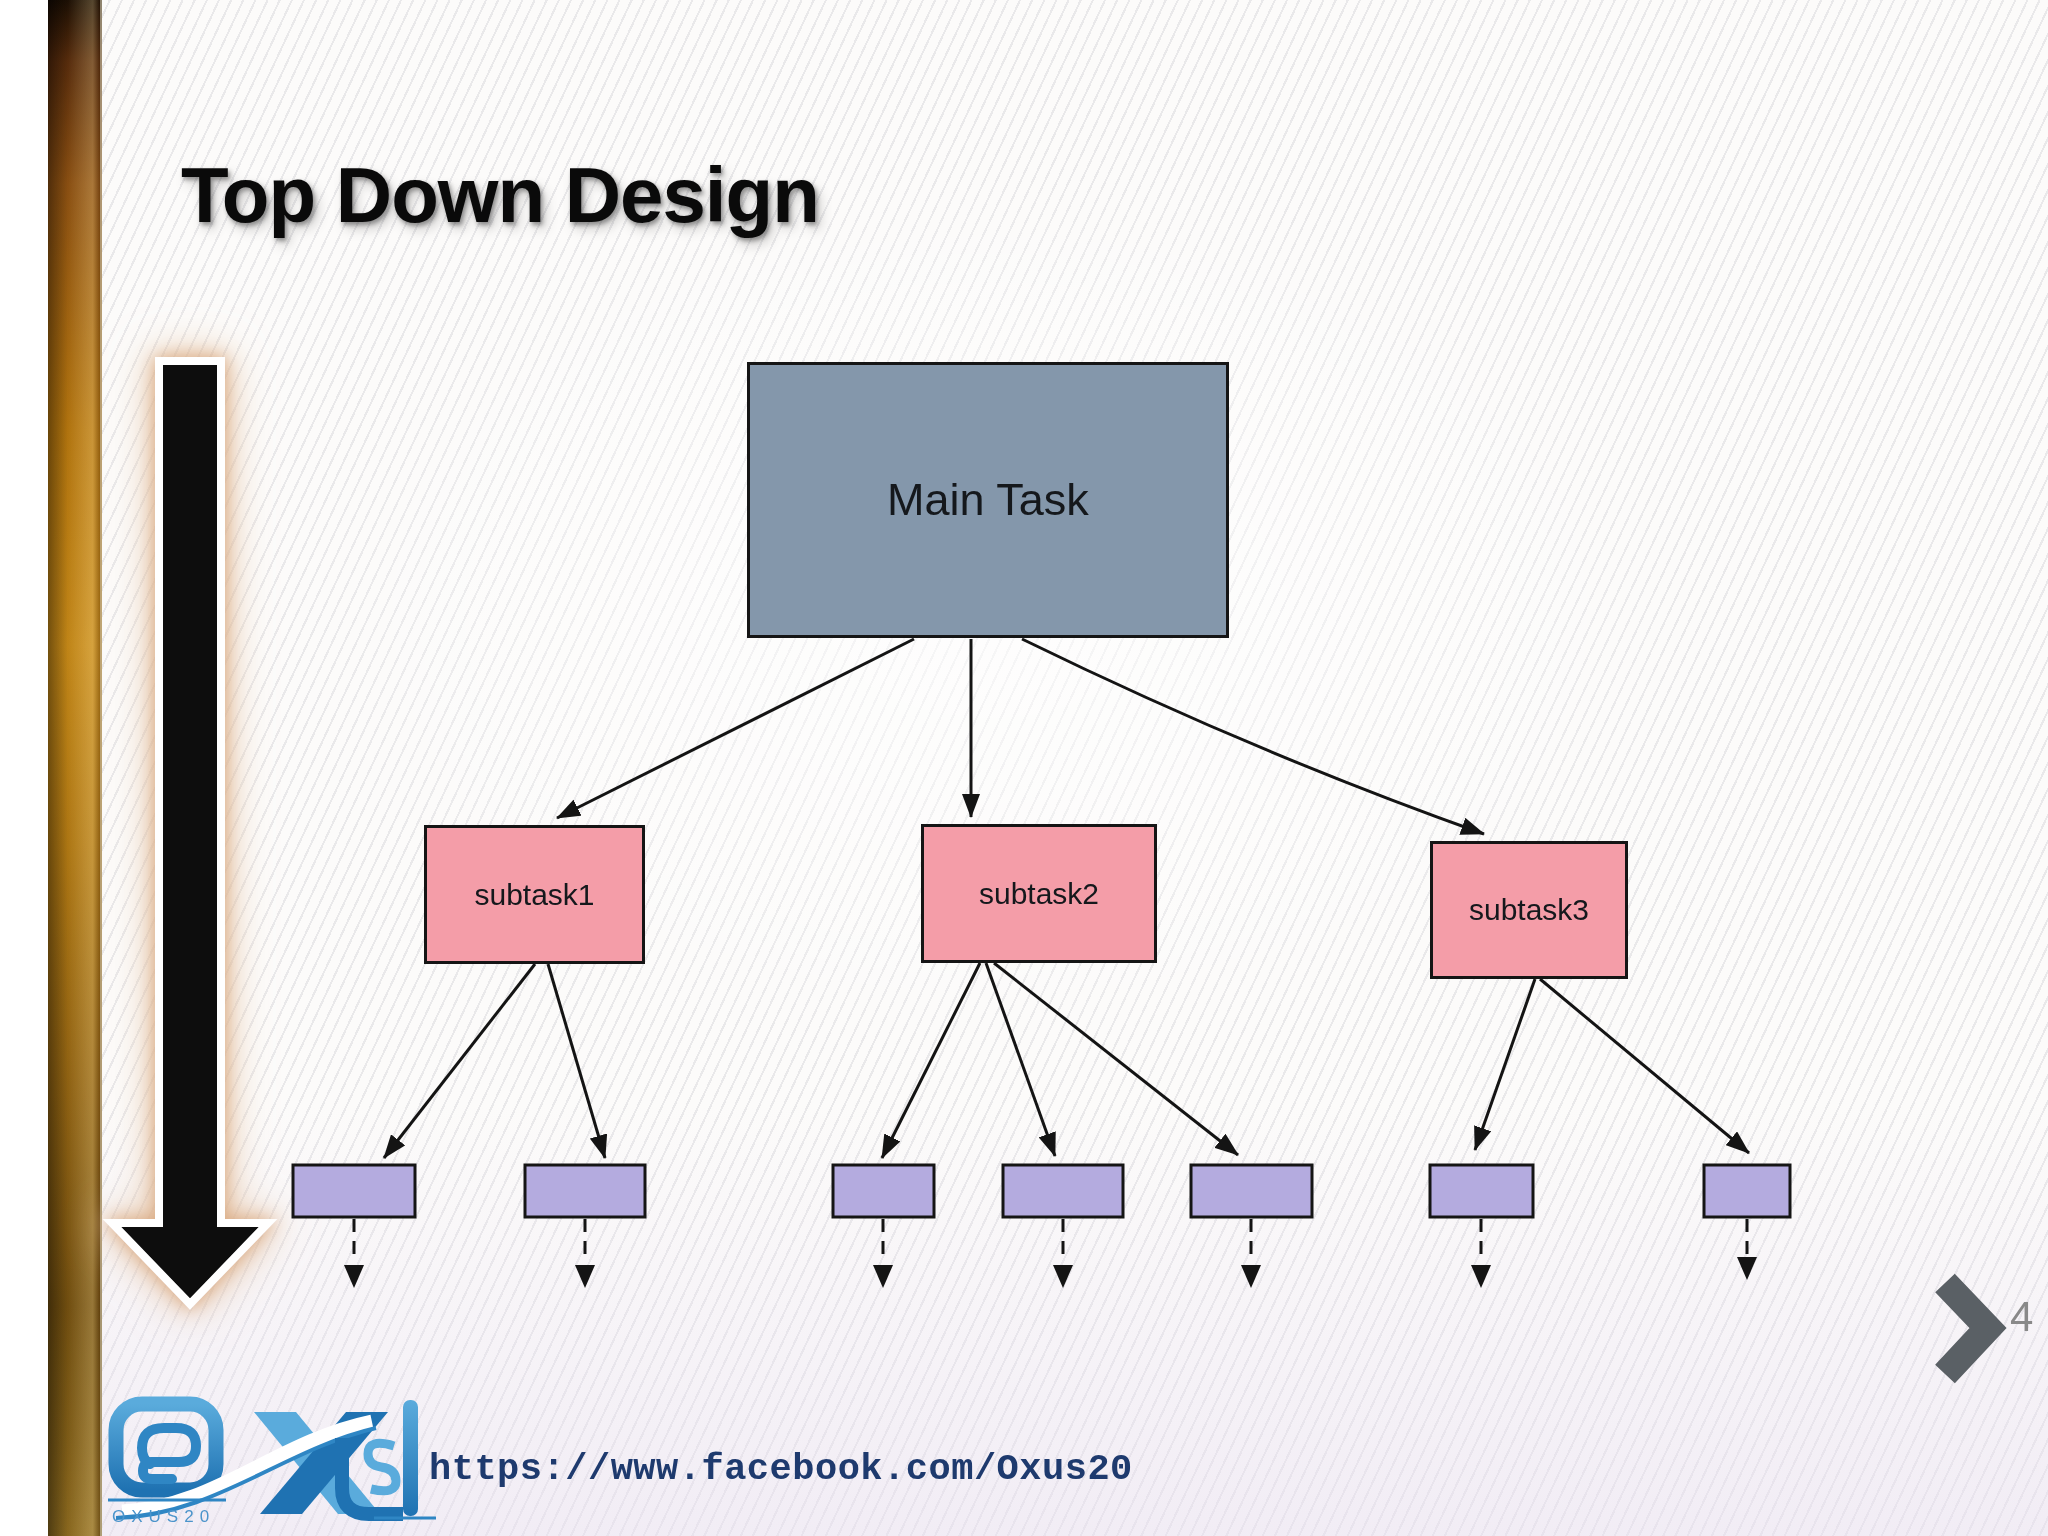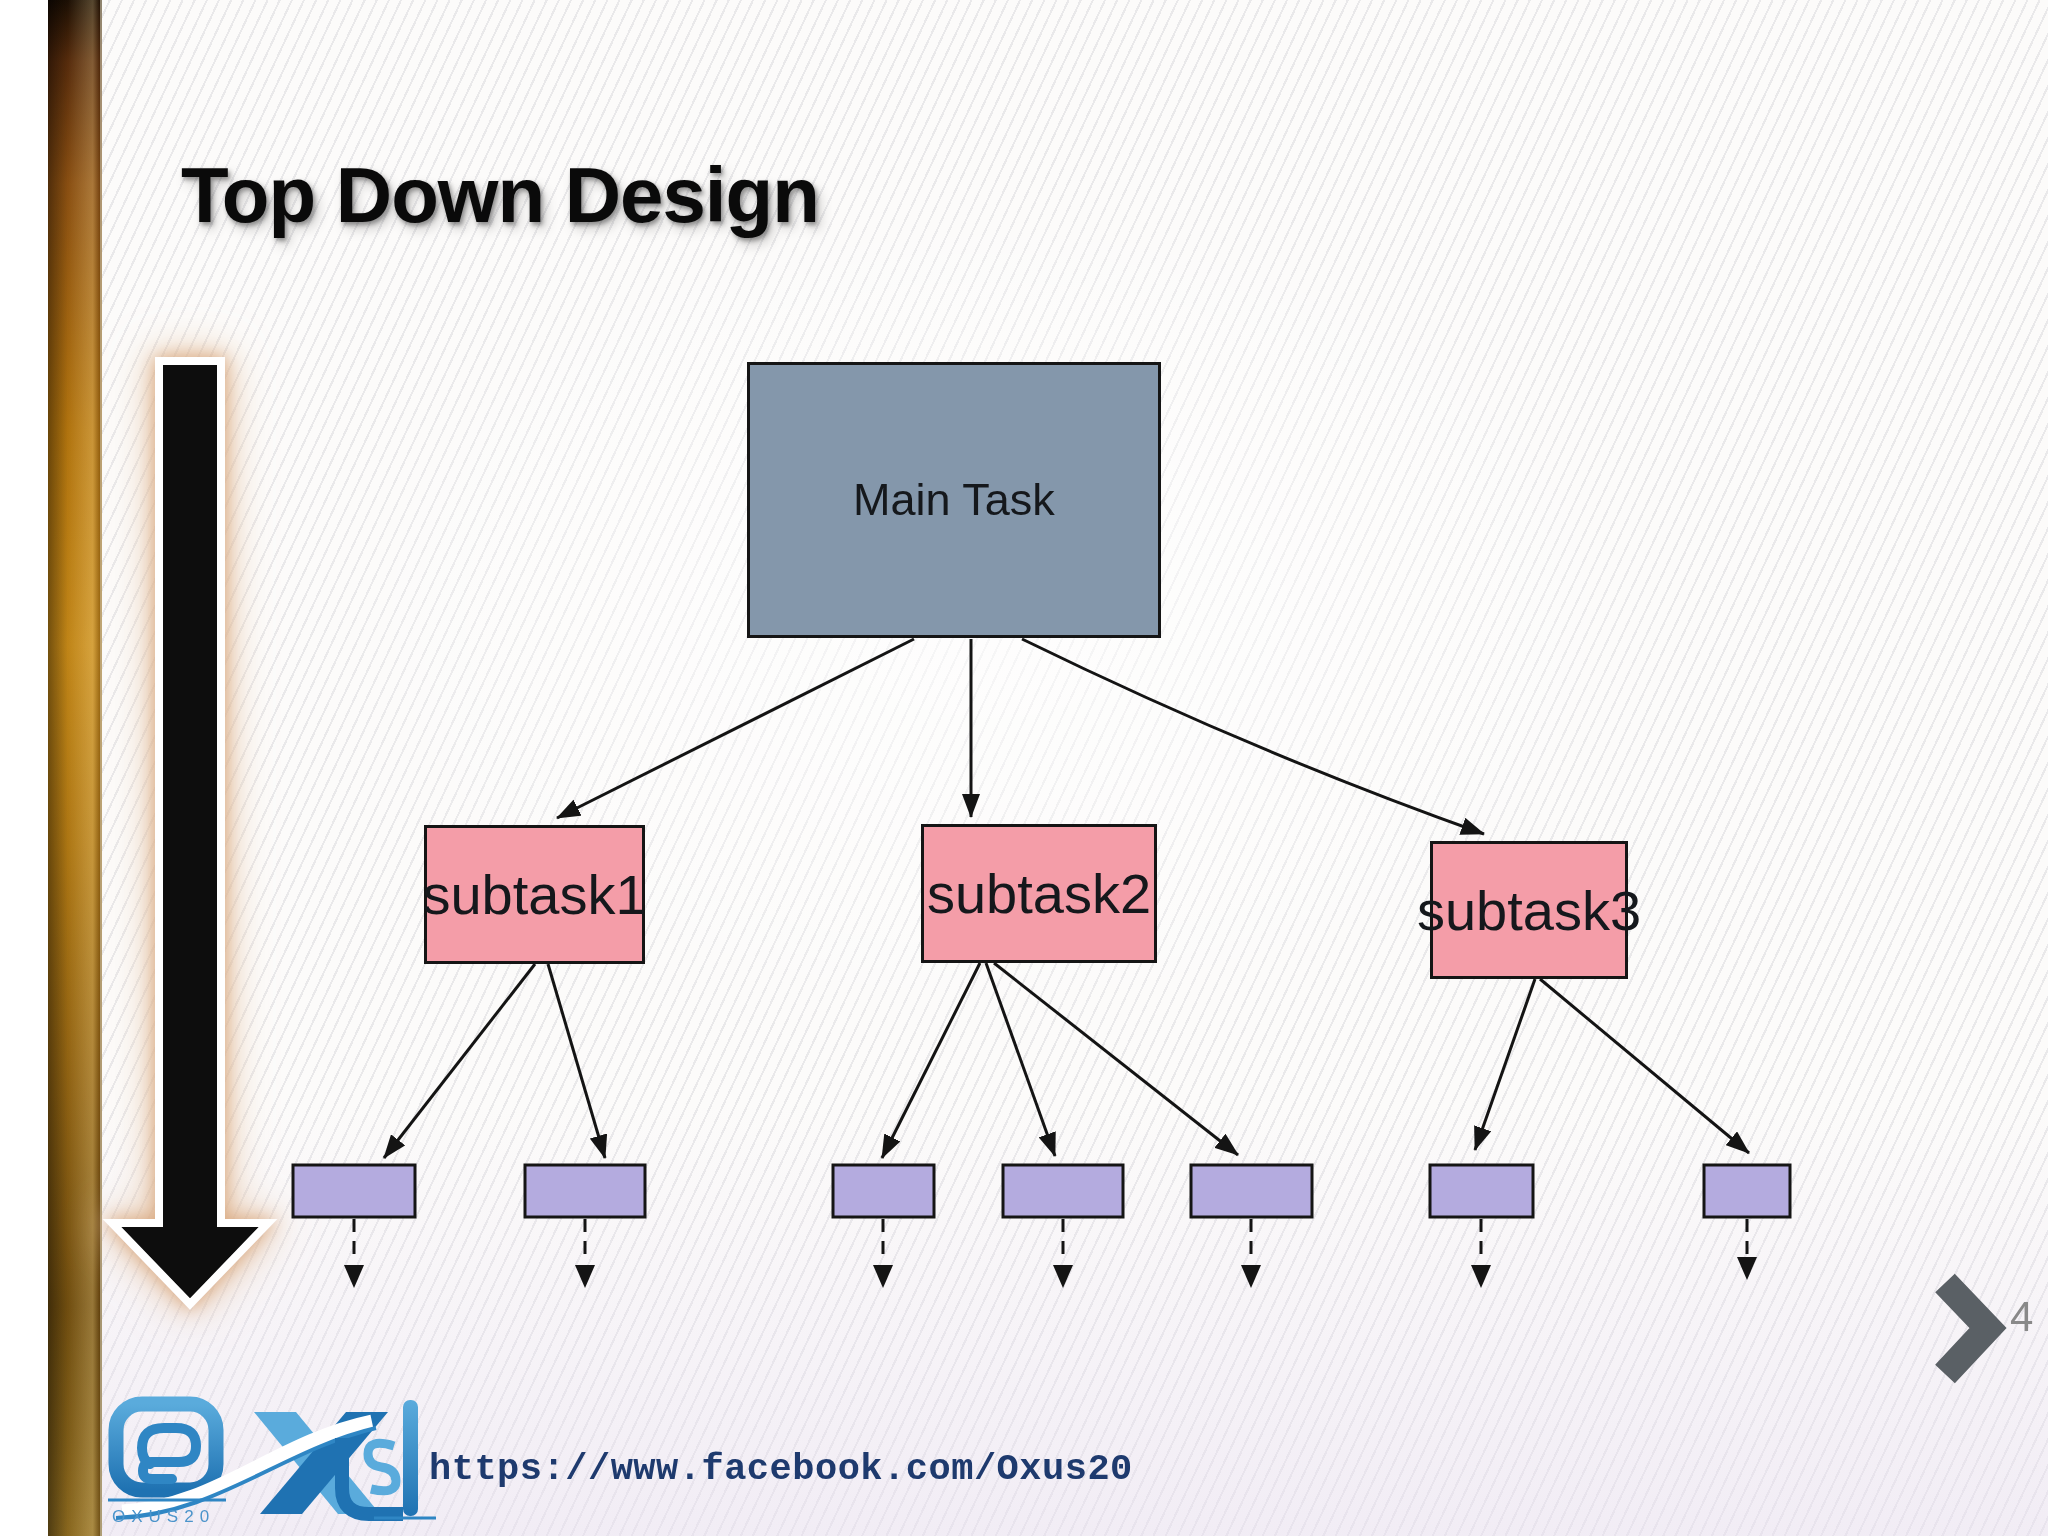--- a/index.html
+++ b/index.html
@@ -24,23 +24,23 @@
 
   .title{position:absolute;left:133px;top:98px;font-size:78px;font-weight:800;
     letter-spacing:-1px;color:var(--title-color,#0a0a0a);
     text-shadow:2px 3px 4px rgba(40,40,40,.45), 5px 7px 12px rgba(90,90,90,.28);}
 
   .full-svg{position:absolute;left:0;top:0;width:2048px;height:1536px;}
 
   
   .node{position:absolute;display:flex;align-items:center;justify-content:center;
     border:3px solid #151515;color:#15181c;box-sizing:border-box;}
-  .node-main{left:699px;top:362px;width:414px;height:276px;
+  .node-main{left:699px;top:362px;width:482px;height:276px;
     background:var(--main-task-fill,#8497ab);font-size:45px;}
-  .node-sub{background:var(--subtask-fill,#f49da8);font-size:56px;}
+  .node-sub{background:var(--subtask-fill,#f49da8);font-size:30px;}
   .node-sub1{left:376px;top:825px;width:221px;height:139px;}
   .node-sub2{left:873px;top:824px;width:236px;height:139px;}
   .node-sub3{left:1382px;top:841px;width:198px;height:138px;}
 
   .leaf-rect{fill:var(--leaf-fill,#b4abdf);stroke:#151515;stroke-width:3;}
   .conn{stroke:var(--connector,#141414);stroke-width:3;fill:none;}
   .dashline{stroke:var(--connector,#141414);stroke-width:3;fill:none;stroke-dasharray:13 9;}
   .dashhead{fill:var(--connector,#141414);}
 
   .page-number{position:absolute;left:1962px;top:1293px;font-size:42px;

